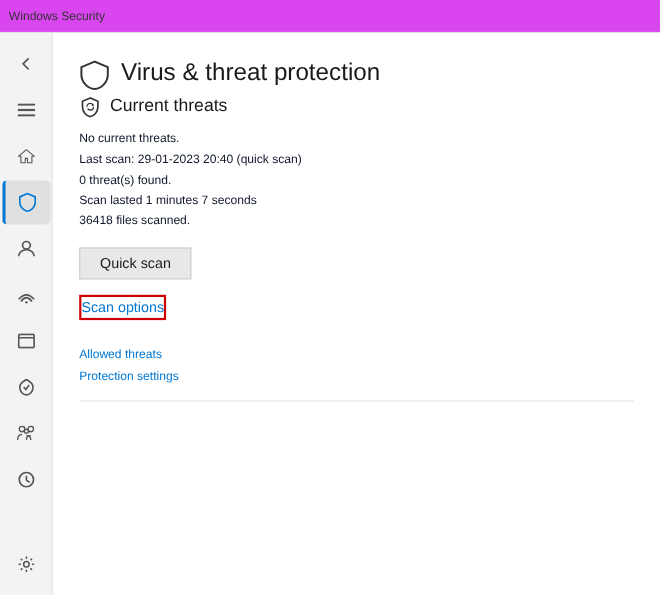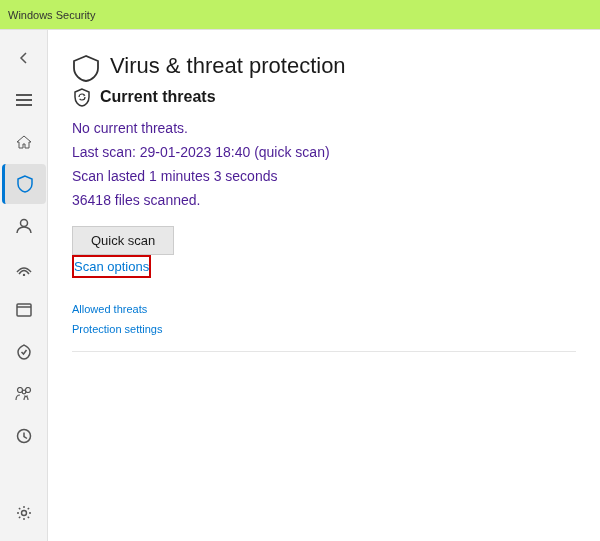--- a/index.html
+++ b/index.html
@@ -8,21 +8,21 @@
       height: 541px;
       font-family: 'Segoe UI', Arial, sans-serif;
       font-size: 13px;
       background: #fff;
       overflow: hidden;
     }
 
     
     .titlebar {
       height: 30px;
-      background: #bef264;
+      background: #d946ef;
       display: flex;
       align-items: center;
       padding: 0 8px;
       border-bottom: 1px solid #e0e0e0;
     }
     .titlebar-title {
       font-size: 11px;
       color: #333;
     }
 
@@ -106,40 +106,41 @@
       align-items: center;
       margin-bottom: 10px;
     }
     .section-icon {
       font-size: 18px;
       margin-right: 8px;
       color: #333;
     }
     .section-title {
       font-size: 16px;
-      font-weight: 700;
+      font-weight: 400;
       color: #1a1a1a;
     }
 
     
     .threat-info {
-      font-size: 14px;
-      color: #4c1d95;
+      font-size: 11px;
+      color: #0f172a;
       line-height: 1.7;
       margin-bottom: 14px;
     }
 
     
     .quick-scan-btn {
       background: #e8e8e8;
       border: 1px solid #ccc;
       padding: 6px 18px;
       font-size: 13px;
       cursor: pointer;
       color: #1a1a1a;
+      margin-bottom: 14px;
       display: inline-block;
     }
 
     
     .scan-options-link {
       display: inline-block;
       margin-bottom: 10px;
       font-size: 13px;
       color: #0078d4;
       cursor: pointer;
@@ -276,22 +277,23 @@
             <path d="M10 2L3 5V10C3 15 6.5 18.5 10 19C13.5 18.5 17 15 17 10V5L10 2Z" stroke="#333" stroke-width="1.5" fill="none"></path>
             <path d="M7 10C7 8.3 8.3 7 10 7C11 7 11.9 7.5 12.4 8.2" stroke="#333" stroke-width="1.2" fill="none"></path>
             <path d="M13 10C13 11.7 11.7 13 10 13C9 13 8.1 12.5 7.6 11.8" stroke="#333" stroke-width="1.2" fill="none"></path>
             <path d="M12 7.5L12.8 8.5L11.5 8.8" stroke="#333" stroke-width="1" fill="none"></path>
           </svg>
         </span>
         <h2 class="section-title">Current threats</h2>
       </div>
       <div class="threat-info">
         <div>No current threats.</div>
-        <div>Last scan: 29-01-2023 18:40 (quick scan)</div>
-        <div>Scan lasted 1 minutes 3 seconds</div>
+        <div>Last scan: 29-01-2023 20:40 (quick scan)</div>
+        <div>0 threat(s) found.</div>
+        <div>Scan lasted 1 minutes 7 seconds</div>
         <div>36418 files scanned.</div>
       </div>
 
       <button class="quick-scan-btn">Quick scan</button>
       <br>
       <a class="scan-options-link" href="#">Scan options</a>
       <br><br>
       <a class="text-link" href="#">Allowed threats</a>
       <a class="text-link" href="#">Protection settings</a>
     </div>

